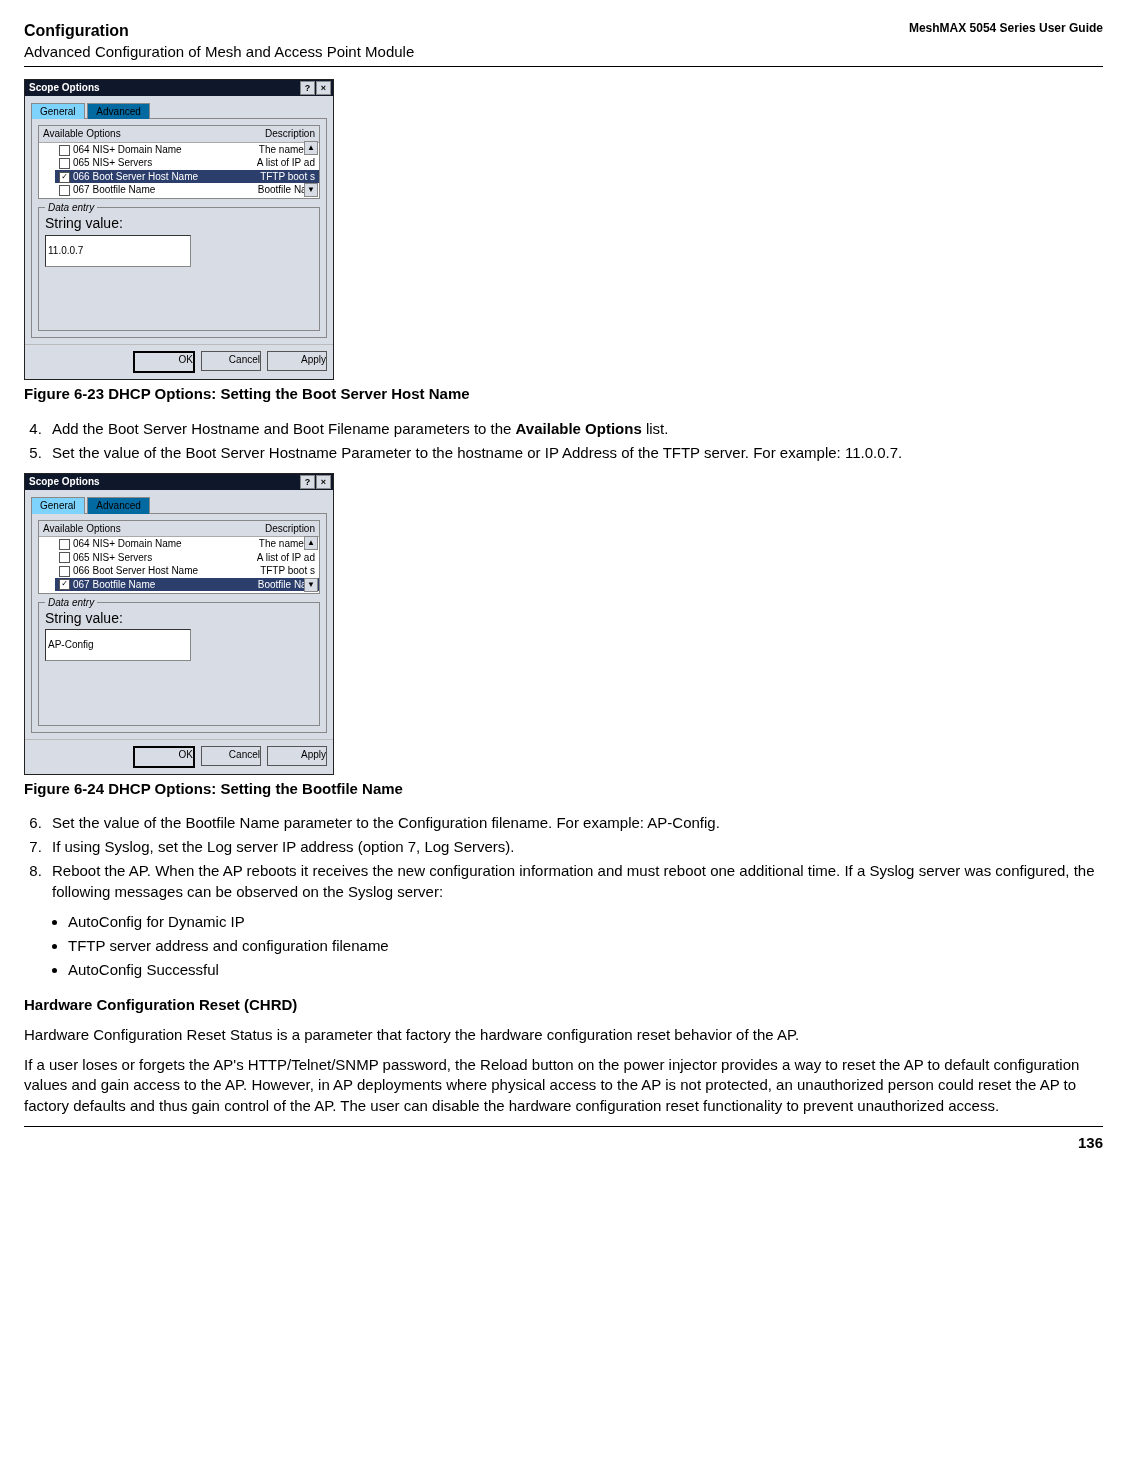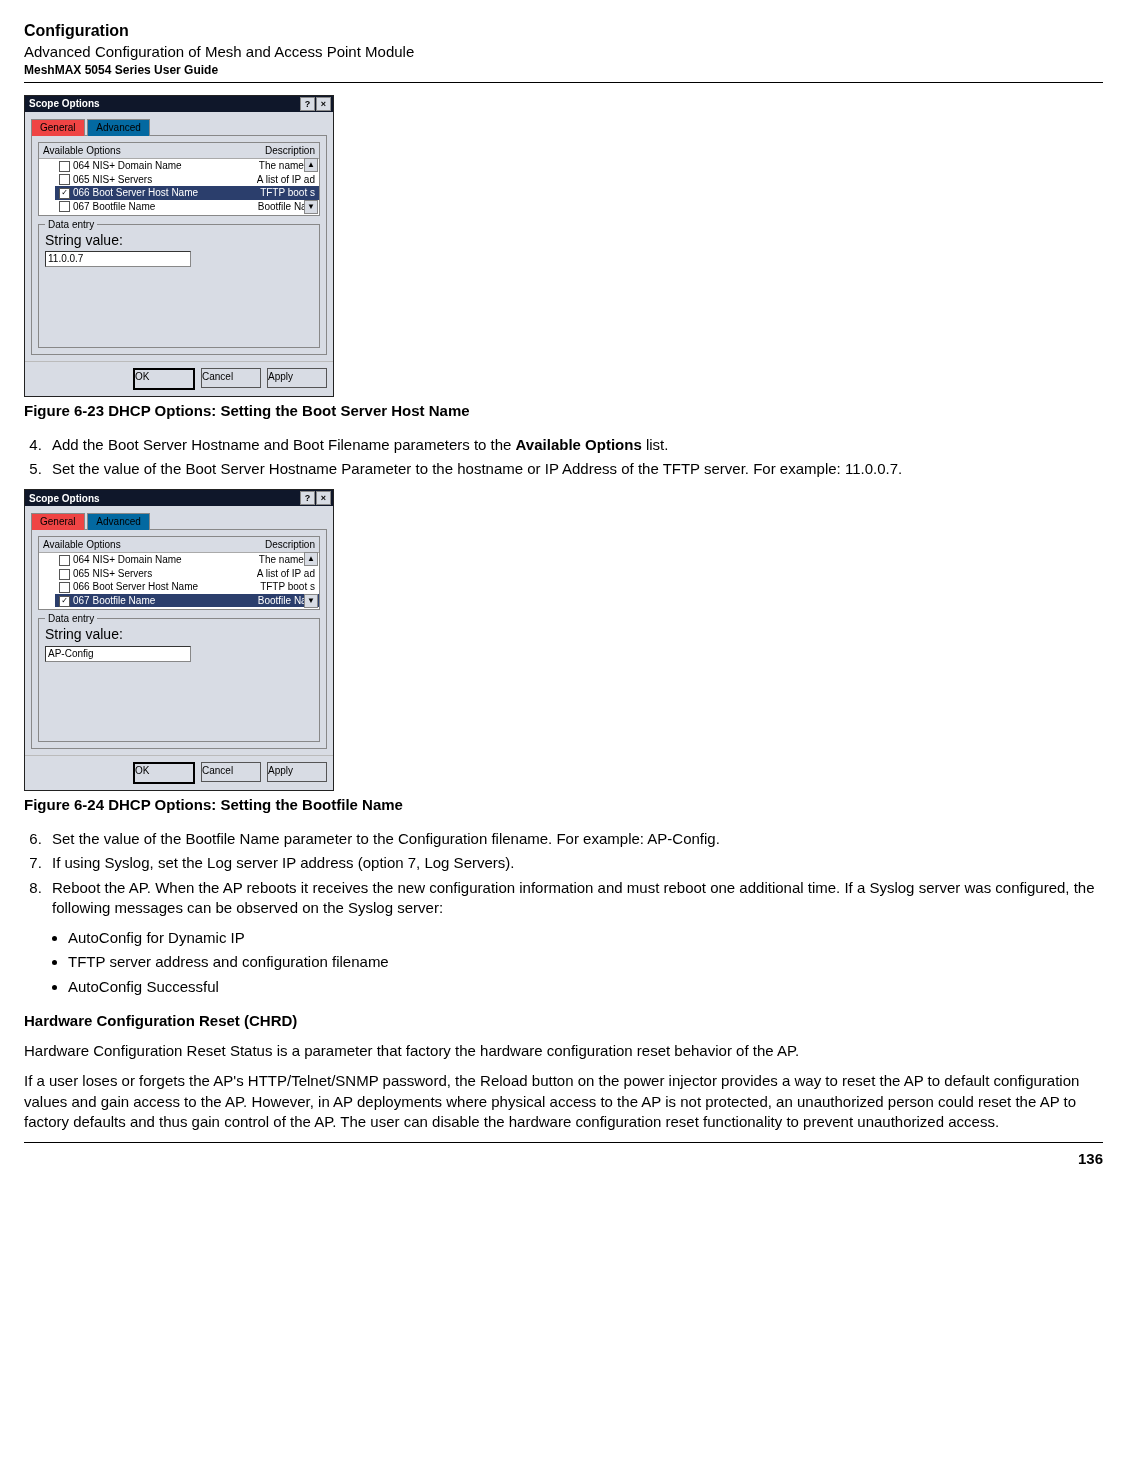--- a/index.html
+++ b/index.html
@@ -6,22 +6,22 @@
     font-family: Arial, Helvetica, sans-serif;
     font-size: 15px;
     color: #000;
     margin: 0;
     padding: 20px 24px;
     width: 1079px;
     line-height: 1.35;
   }
   .header-row {
     display: flex;
+    justify-content: space-between;
     align-items: flex-start;
-    flex-direction: column;
   }
   .header-left {
     font-weight: bold;
     font-size: 16px;
   }
   .header-sub {
     font-weight: normal;
     font-size: 15px;
   }
   .header-right {
@@ -80,21 +80,21 @@
     border: 1px solid #888;
     font-weight: bold;
   }
   .tabs {
     padding: 6px 6px 0 6px;
   }
   .tab {
     display: inline-block;
     border: 1px solid #888;
     border-bottom: none;
-    background: #ef4444;
+    background: #7dd3fc;
     padding: 1px 8px;
     font-size: 10px;
     position: relative;
     top: 1px;
   }
   .tab.inactive {
     background: #0369a1;
   }
   .tab-body {
     border: 1px solid #888;
@@ -168,48 +168,49 @@
     height: 110px;
     position: relative;
   }
   .fieldset-label {
     position: absolute;
     top: -7px;
     left: 6px;
     background: #d8dce4;
     padding: 0 3px;
     font-size: 10px;
+    font-style: italic;
   }
   .string-label {
     font-size: 14px;
     margin-bottom: 2px;
   }
   .string-input {
     width: 140px;
     height: 14px;
     border: 1px inset #888;
     background: #fff;
     font-size: 10px;
-    padding: 0 2px;
+    padding: 8px 2px;
     line-height: 14px;
   }
   .button-row {
     display: flex;
     justify-content: flex-end;
     gap: 6px;
     padding: 6px;
     border-top: 1px solid #bbb;
   }
   .dlg-btn {
     width: 58px;
     height: 18px;
     border: 1px solid #555;
     background: #d8dce4;
     font-size: 10px;
-    text-align: left;
+    text-align: right;
     line-height: 16px;
   }
   .dlg-btn.default {
     border: 2px solid #000;
     line-height: 14px;
   }
 
   .caption {
     font-weight: bold;
     font-size: 15px;

